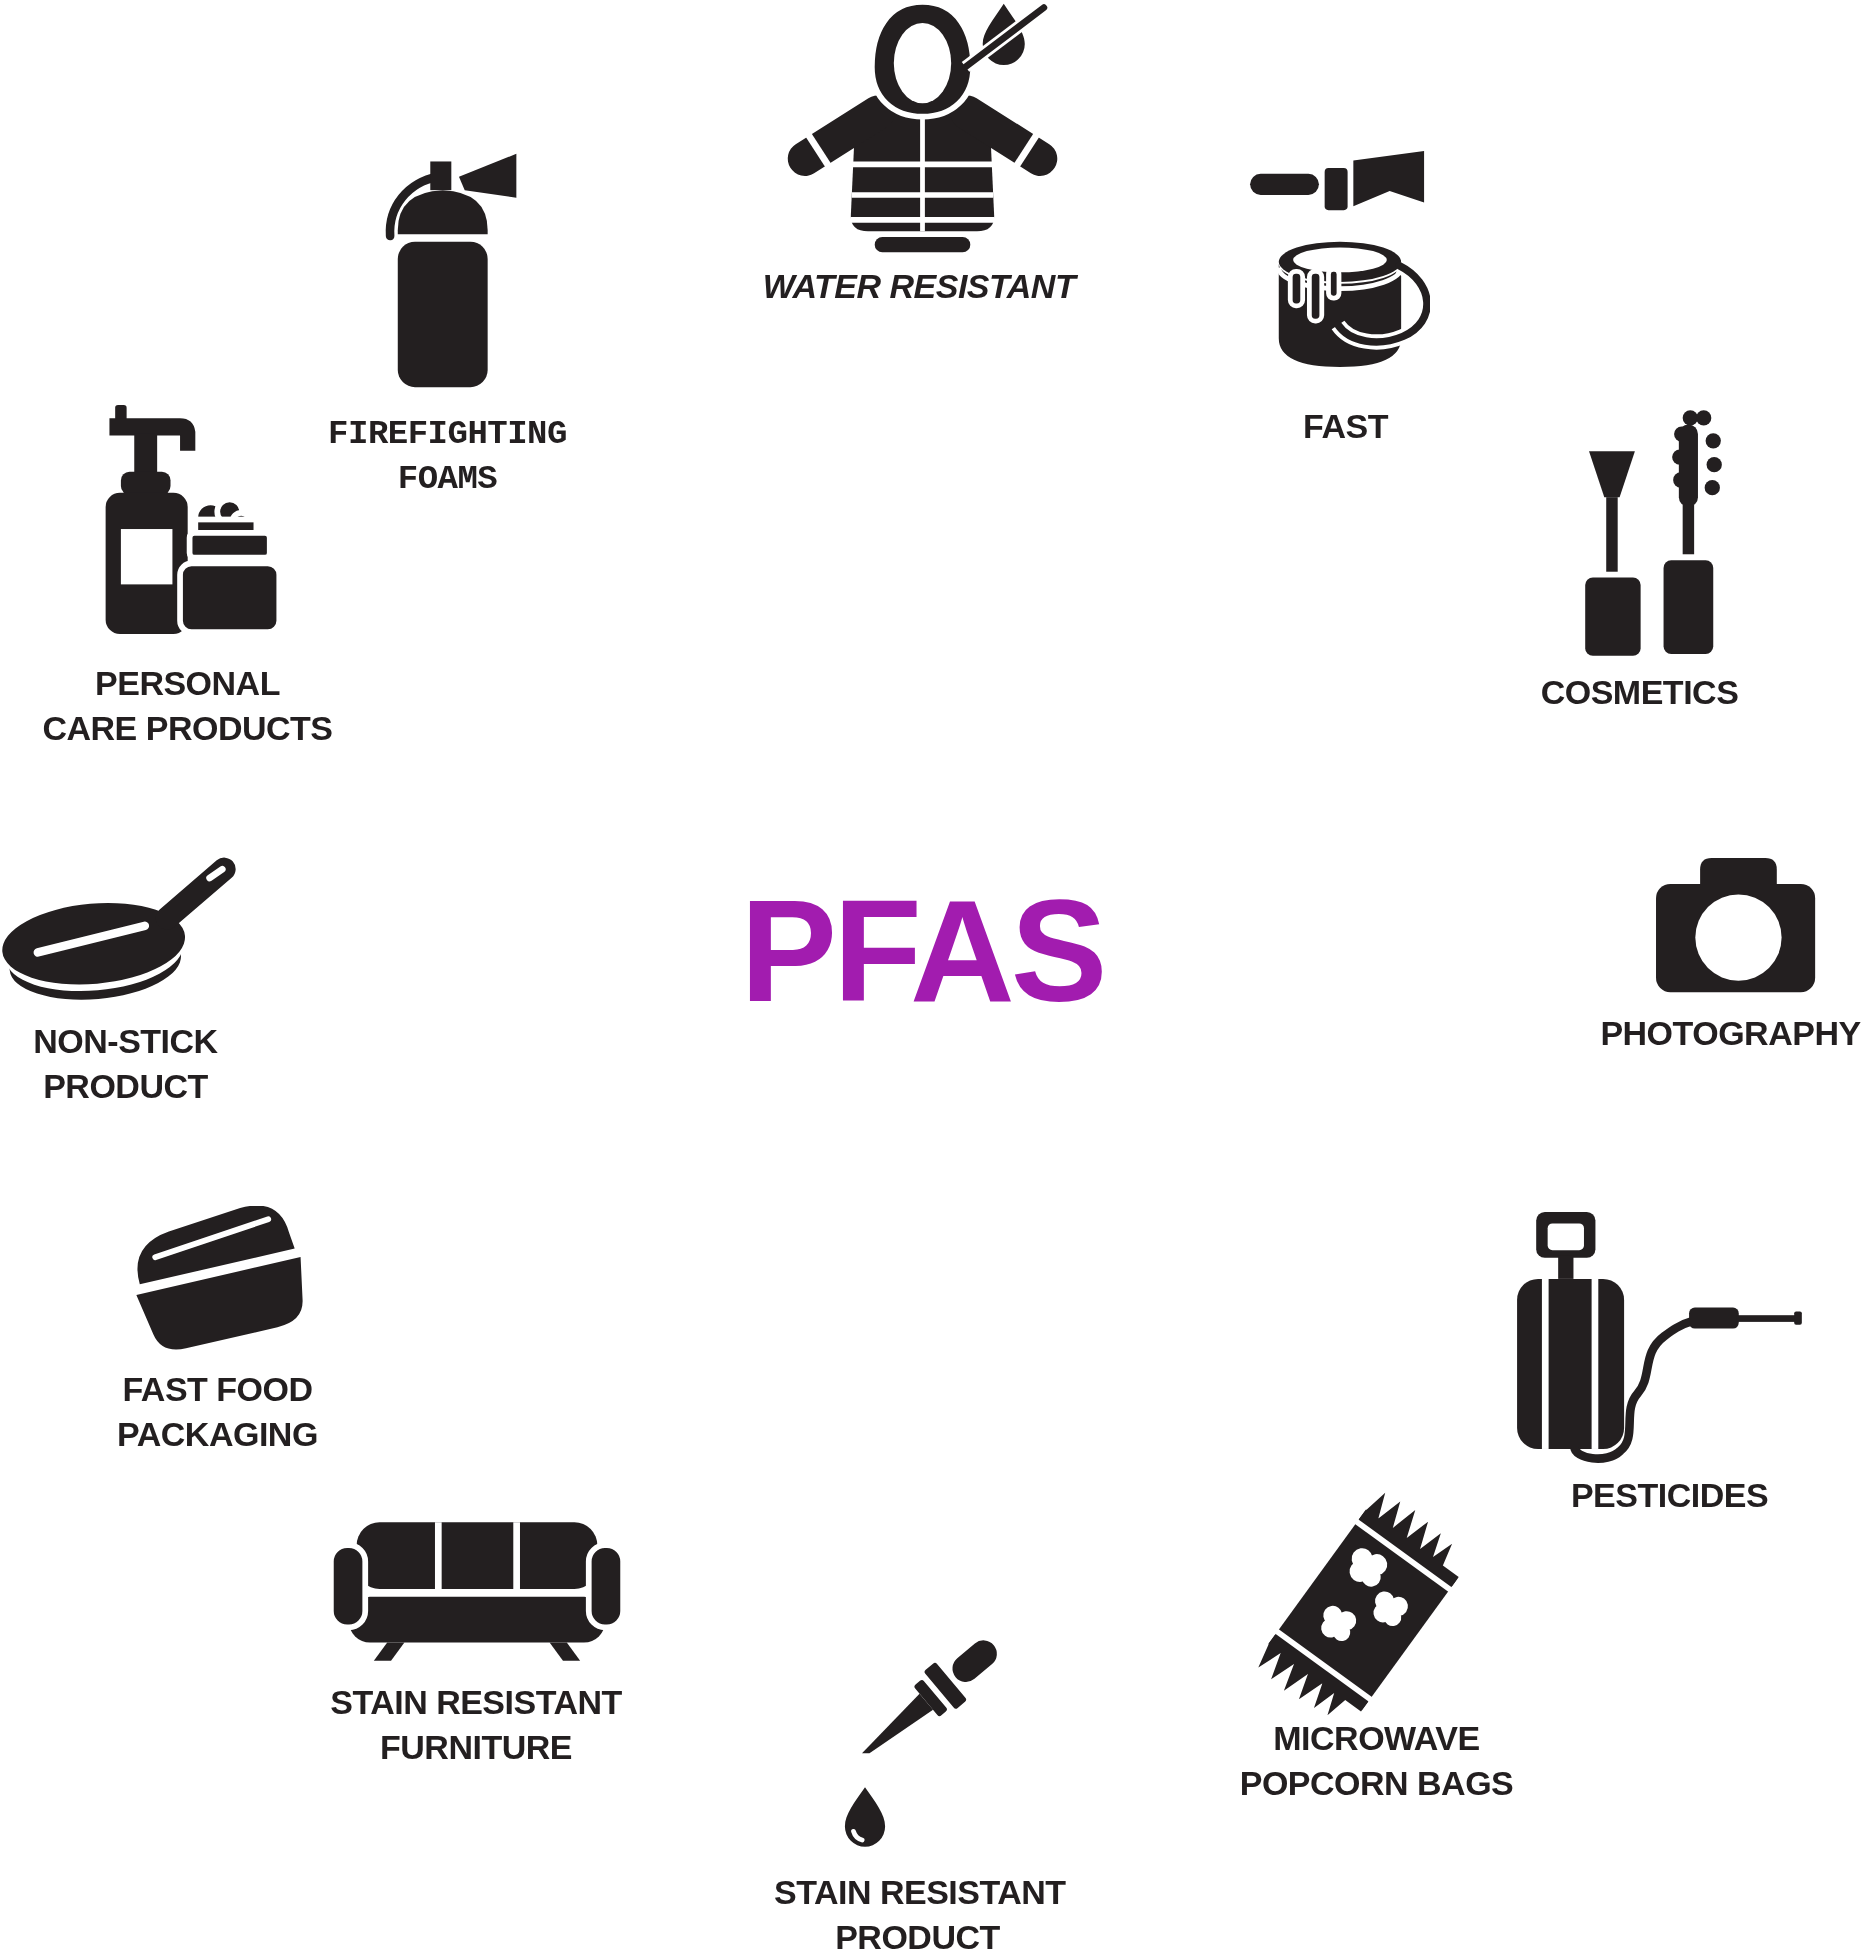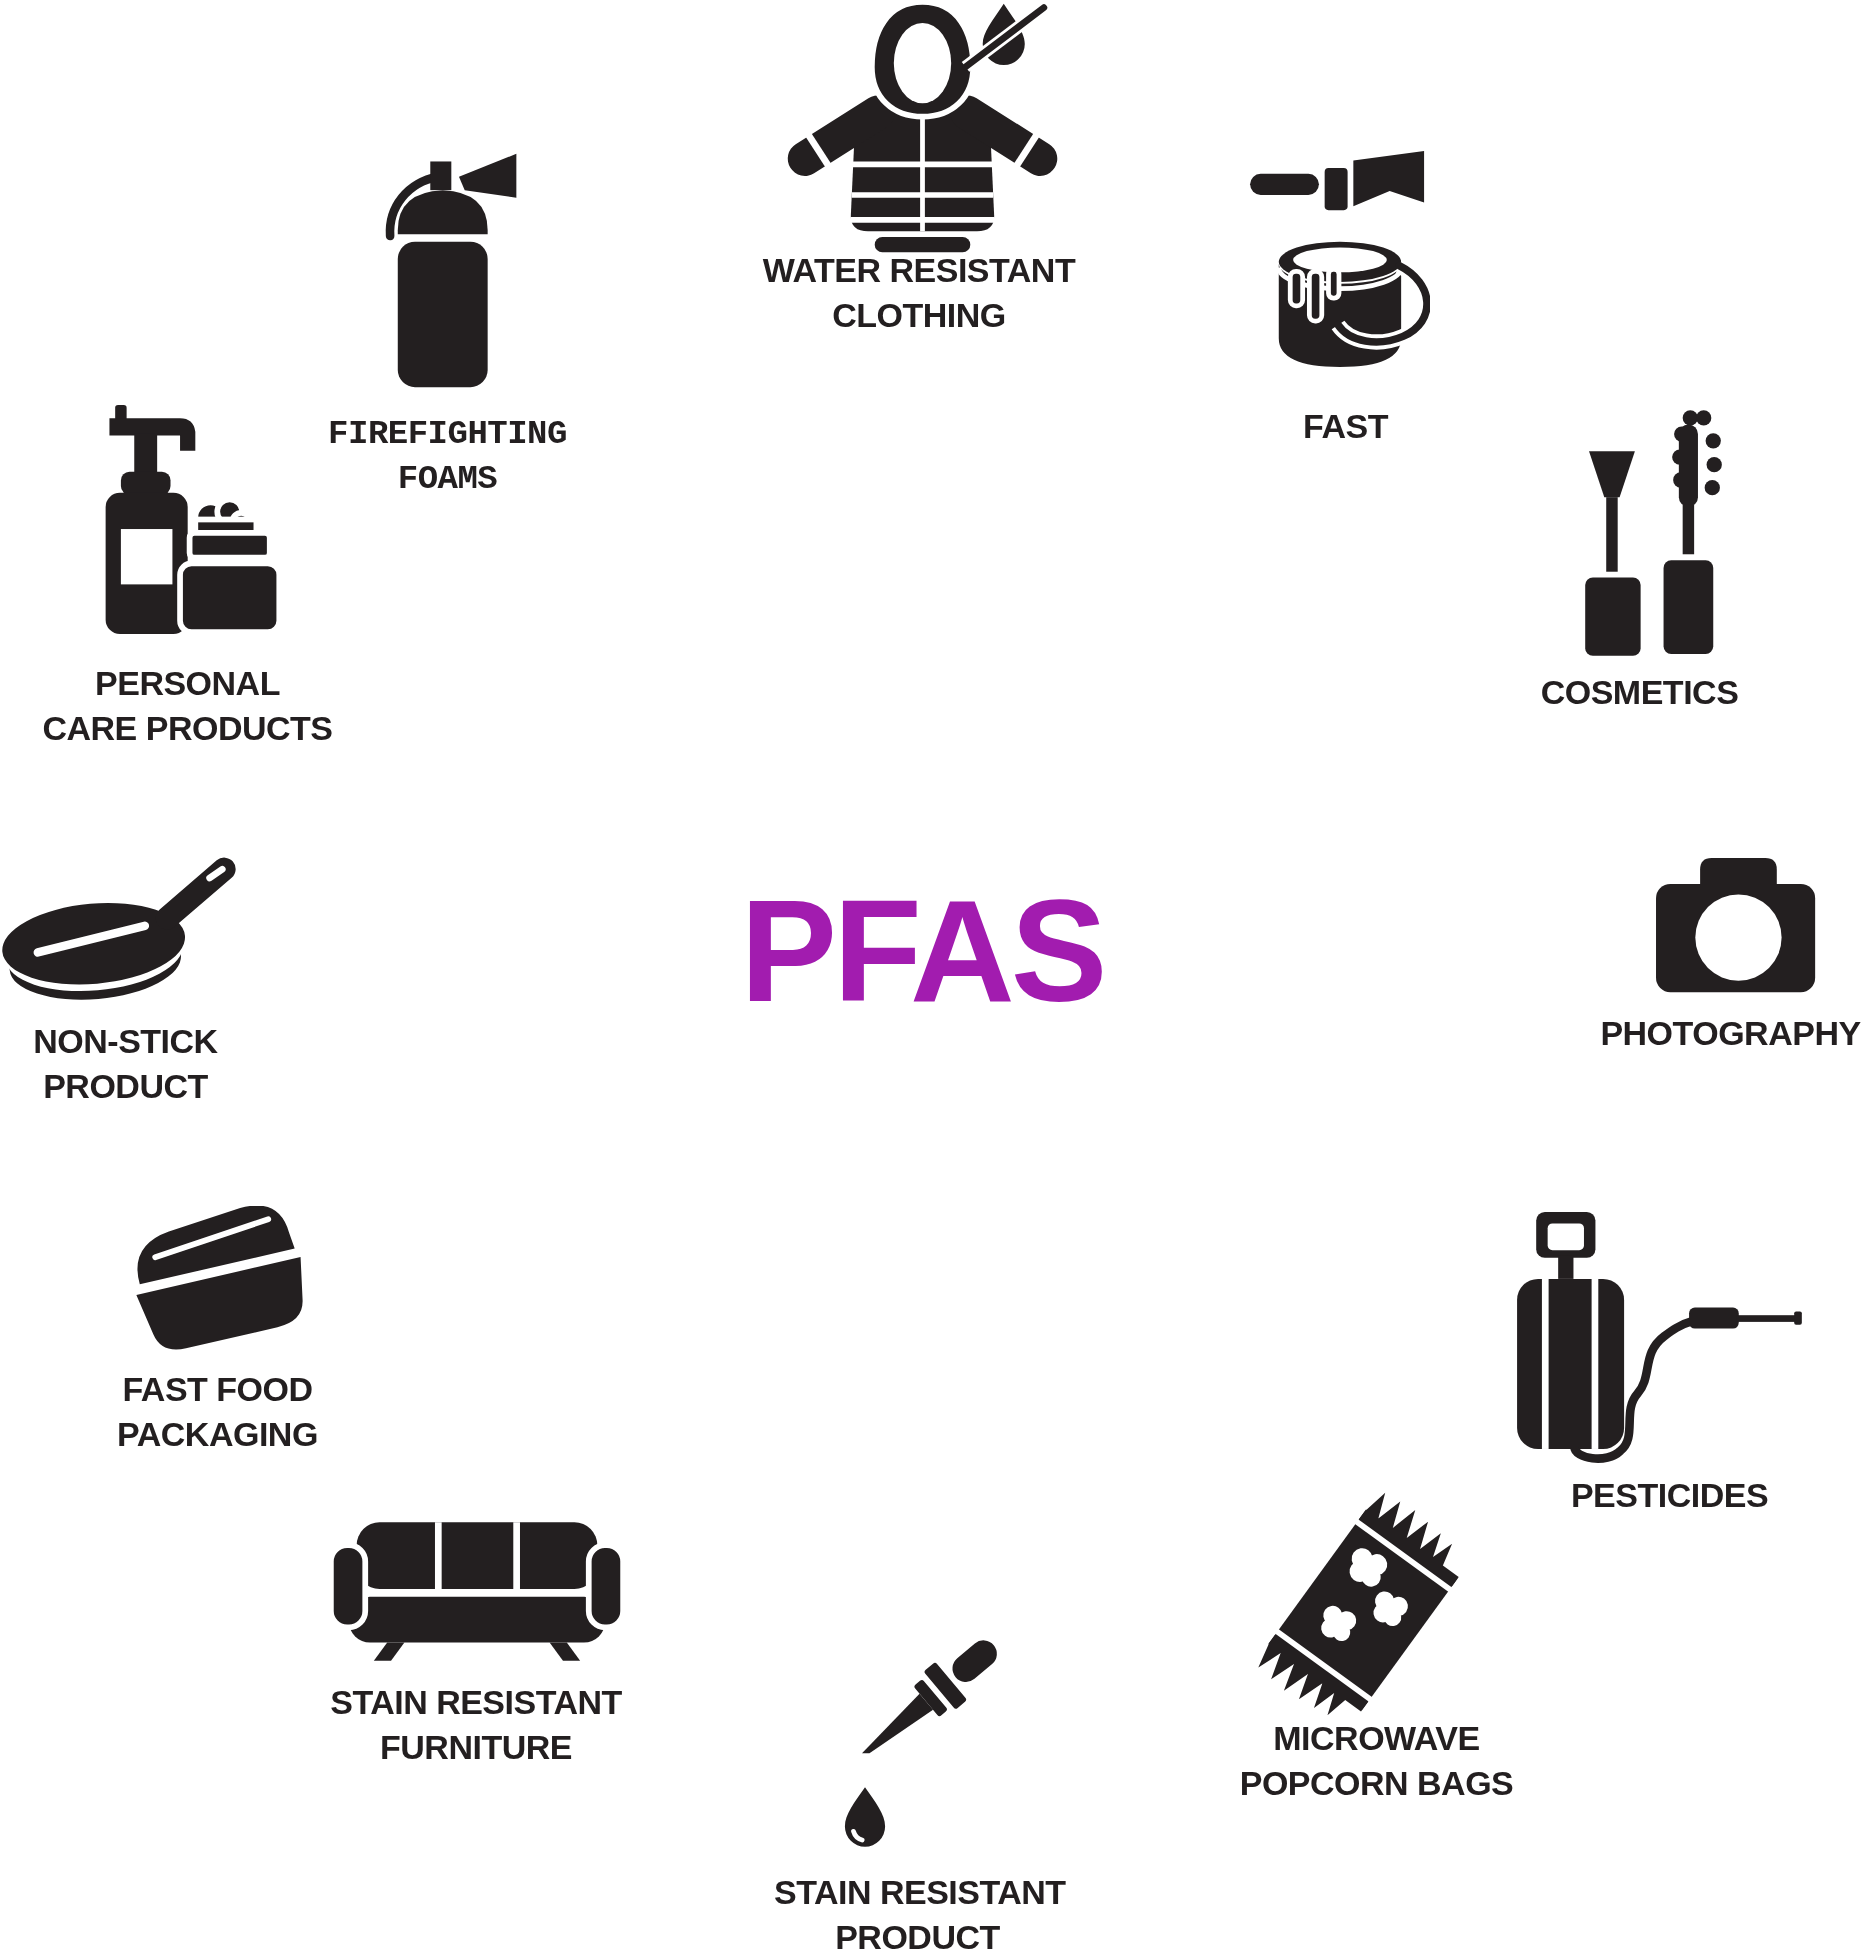--- a/index.html
+++ b/index.html
@@ -32,23 +32,22 @@
       <path d="M106,118 L30,166" stroke="#231f20" stroke-width="36" stroke-linecap="round" fill="none"></path>
       <path d="M33,140 L55,174" stroke="#fff" stroke-width="7" fill="none"></path>
       <path d="M200,118 L276,166" stroke="#231f20" stroke-width="36" stroke-linecap="round" fill="none"></path>
       <path d="M273,140 L251,174" stroke="#fff" stroke-width="7" fill="none"></path>
       <path d="M153,2 C190,2 206,34 206,70 C206,102 184,122 153,122 C122,122 100,102 100,70 C100,34 116,2 153,2 Z" stroke="#fff" stroke-width="6"></path>
       <ellipse cx="153" cy="66" rx="30" ry="42" fill="#fff"></ellipse>
       <path d="M238,4 C250,22 260,34 260,46 A22,22 0 1 1 216,46 C216,34 226,22 238,4 Z"></path>
       <path d="M198,70 L280,8" stroke="#fff" stroke-width="13" fill="none"></path>
       <path d="M198,70 L280,8" stroke="#231f20" stroke-width="7" stroke-linecap="round" fill="none"></path>
     </svg>
-    <div class="label" style="left:728px;top:248px;width:382px;">
+    <div class="label" style="left:728px;top:264px;width:382px;font-style:italic;">
       <span>WATER RESISTANT</span>
-        <span>CLOTHING</span>
     </div>
   </div>
 
   <div class="item">
     <svg class="icon" style="left:1248px;top:149px" width="182" height="239" viewBox="0 0 190 250" fill="#231f20">
       <rect x="2" y="26" width="72" height="22" rx="11"></rect>
       <rect x="80" y="20" width="24" height="44" rx="4"></rect>
       <polygon points="110,12 184,2 184,56 148,44 110,60"></polygon>
       <ellipse cx="96" cy="118" rx="64" ry="21"></ellipse>
       <ellipse cx="96" cy="116" rx="49" ry="13" fill="#fff"></ellipse>

